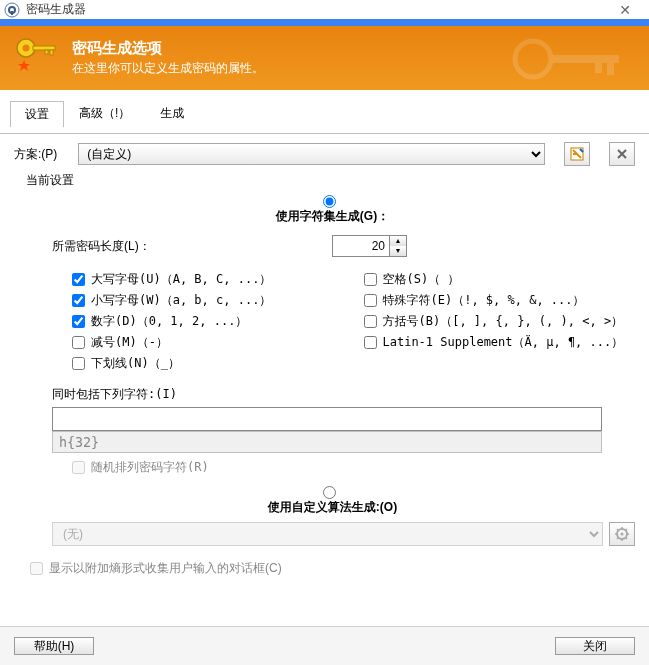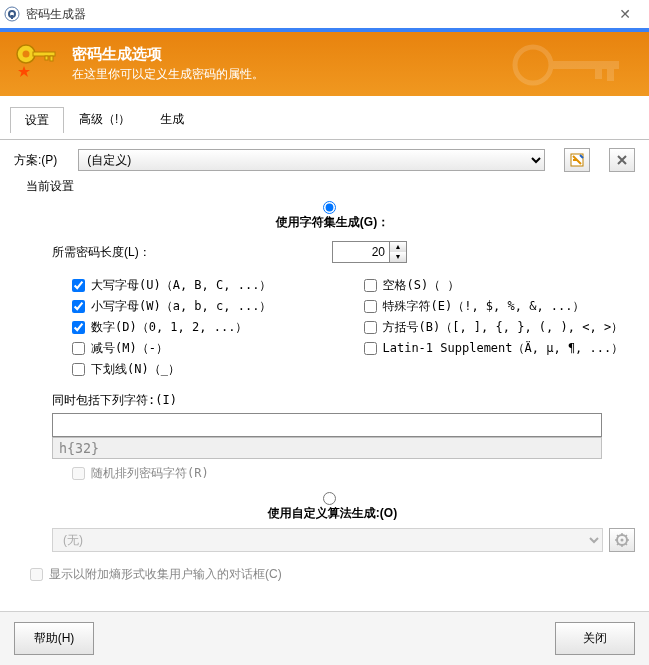--- a/index.html
+++ b/index.html
@@ -1,18 +1,18 @@
 <!DOCTYPE html>
 <html><head>
 <meta charset="utf-8">
 <style>
 * { box-sizing: border-box; margin: 0; padding: 0; }
 body { font-family: "Microsoft YaHei", Tahoma, sans-serif; font-size: 12px; background: #fff; width: 649px; height: 665px; overflow: hidden; }
 
-.titlebar { height: 32px; display: flex; align-items: center; padding: 0 4px; background: #fff; border-bottom: 4px solid #3b82f6; }
+.titlebar { height: 26px; display: flex; align-items: center; padding: 0 4px; background: #fff; border-bottom: 7px solid #3b82f6; }
 .titlebar .app-icon { width: 16px; height: 16px; margin-right: 6px; }
 .titlebar .title { flex: 1; color: #333; }
 .titlebar .close { width: 40px; text-align: center; color: #666; font-size: 14px; }
 
 .banner { height: 64px; background: linear-gradient(to bottom, #e8830e 0%, #f09820 100%); display: flex; align-items: center; padding: 0 12px; position: relative; overflow: hidden; }
 .banner .key-icon { width: 48px; height: 48px; margin-right: 12px; position: relative; }
 .banner .text h1 { color: #fff; font-size: 15px; font-weight: bold; margin-bottom: 2px; }
 .banner .text p { color: #fff; font-size: 12px; }
 .banner .watermark { position: absolute; right: 10px; top: 5px; opacity: 0.15; }
 
@@ -55,21 +55,21 @@
 
 .pattern-input { width: 550px; height: 22px; border: 1px solid #c0c0c0; background: #f0f0f0; padding: 0 6px; color: #888; font-family: monospace; }
 
 .algo-row { display: flex; align-items: center; gap: 6px; }
 .algo-row select { flex: 1; height: 24px; border: 1px solid #c0c0c0; background: #f0f0f0; color: #888; font-size: 12px; padding: 0 6px; }
 
 .bottom-check { display: flex; align-items: center; margin: 14px 0 0 16px; color: #888; }
 .bottom-check input { margin-right: 6px; }
 
 .footer { position: absolute; bottom: 0; left: 0; right: 0; padding: 10px 14px; border-top: 1px solid #d0d0d0; display: flex; justify-content: space-between; background: #f5f5f5; }
-.btn { min-width: 80px; height: 33px; border: 1px solid #999; background: linear-gradient(#fff,#e4e4e4); font-size: 12px; padding: 0 16px; }
+.btn { min-width: 80px; height: 18px; border: 1px solid #999; background: linear-gradient(#fff,#e4e4e4); font-size: 12px; padding: 0 16px; }
 
 svg { display: block; }
 </style>
 </head>
 <body>
 
 <div class="titlebar">
   <span class="app-icon">
     <svg width="16" height="16">
         <circle cx="8" cy="8" r="7" fill="#fff" stroke="#5a7aa8" stroke-width="1"></circle>

